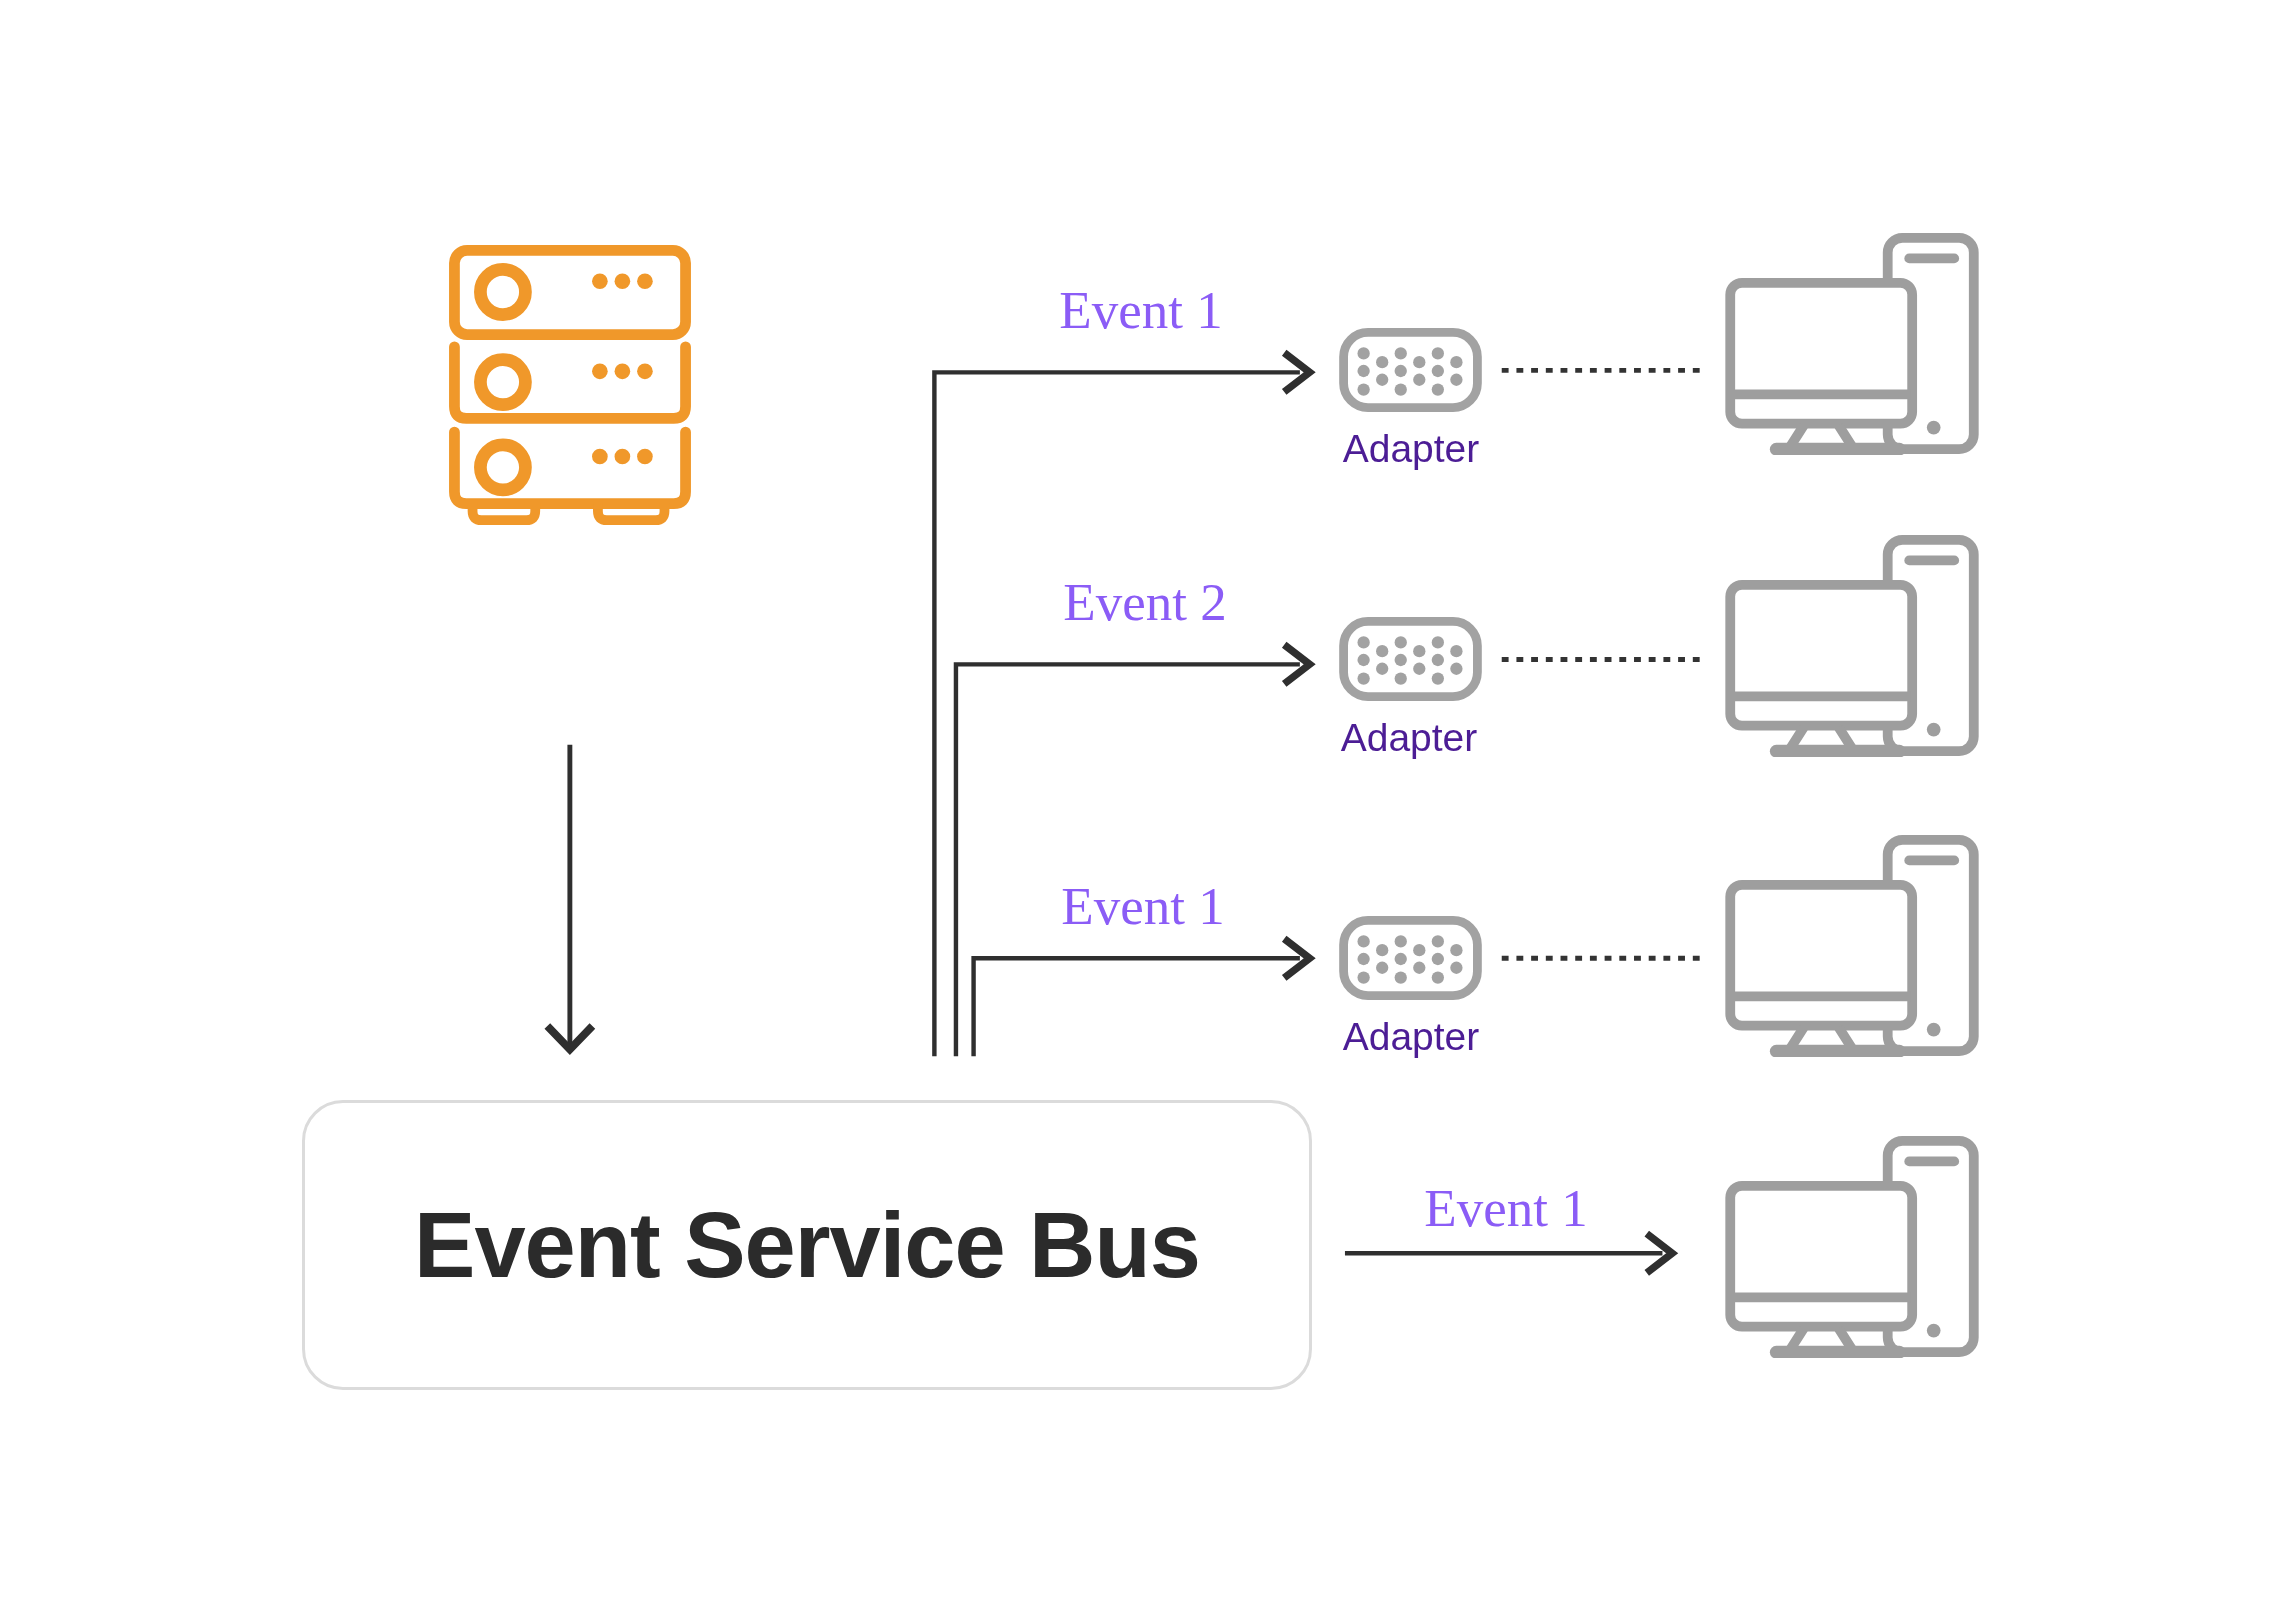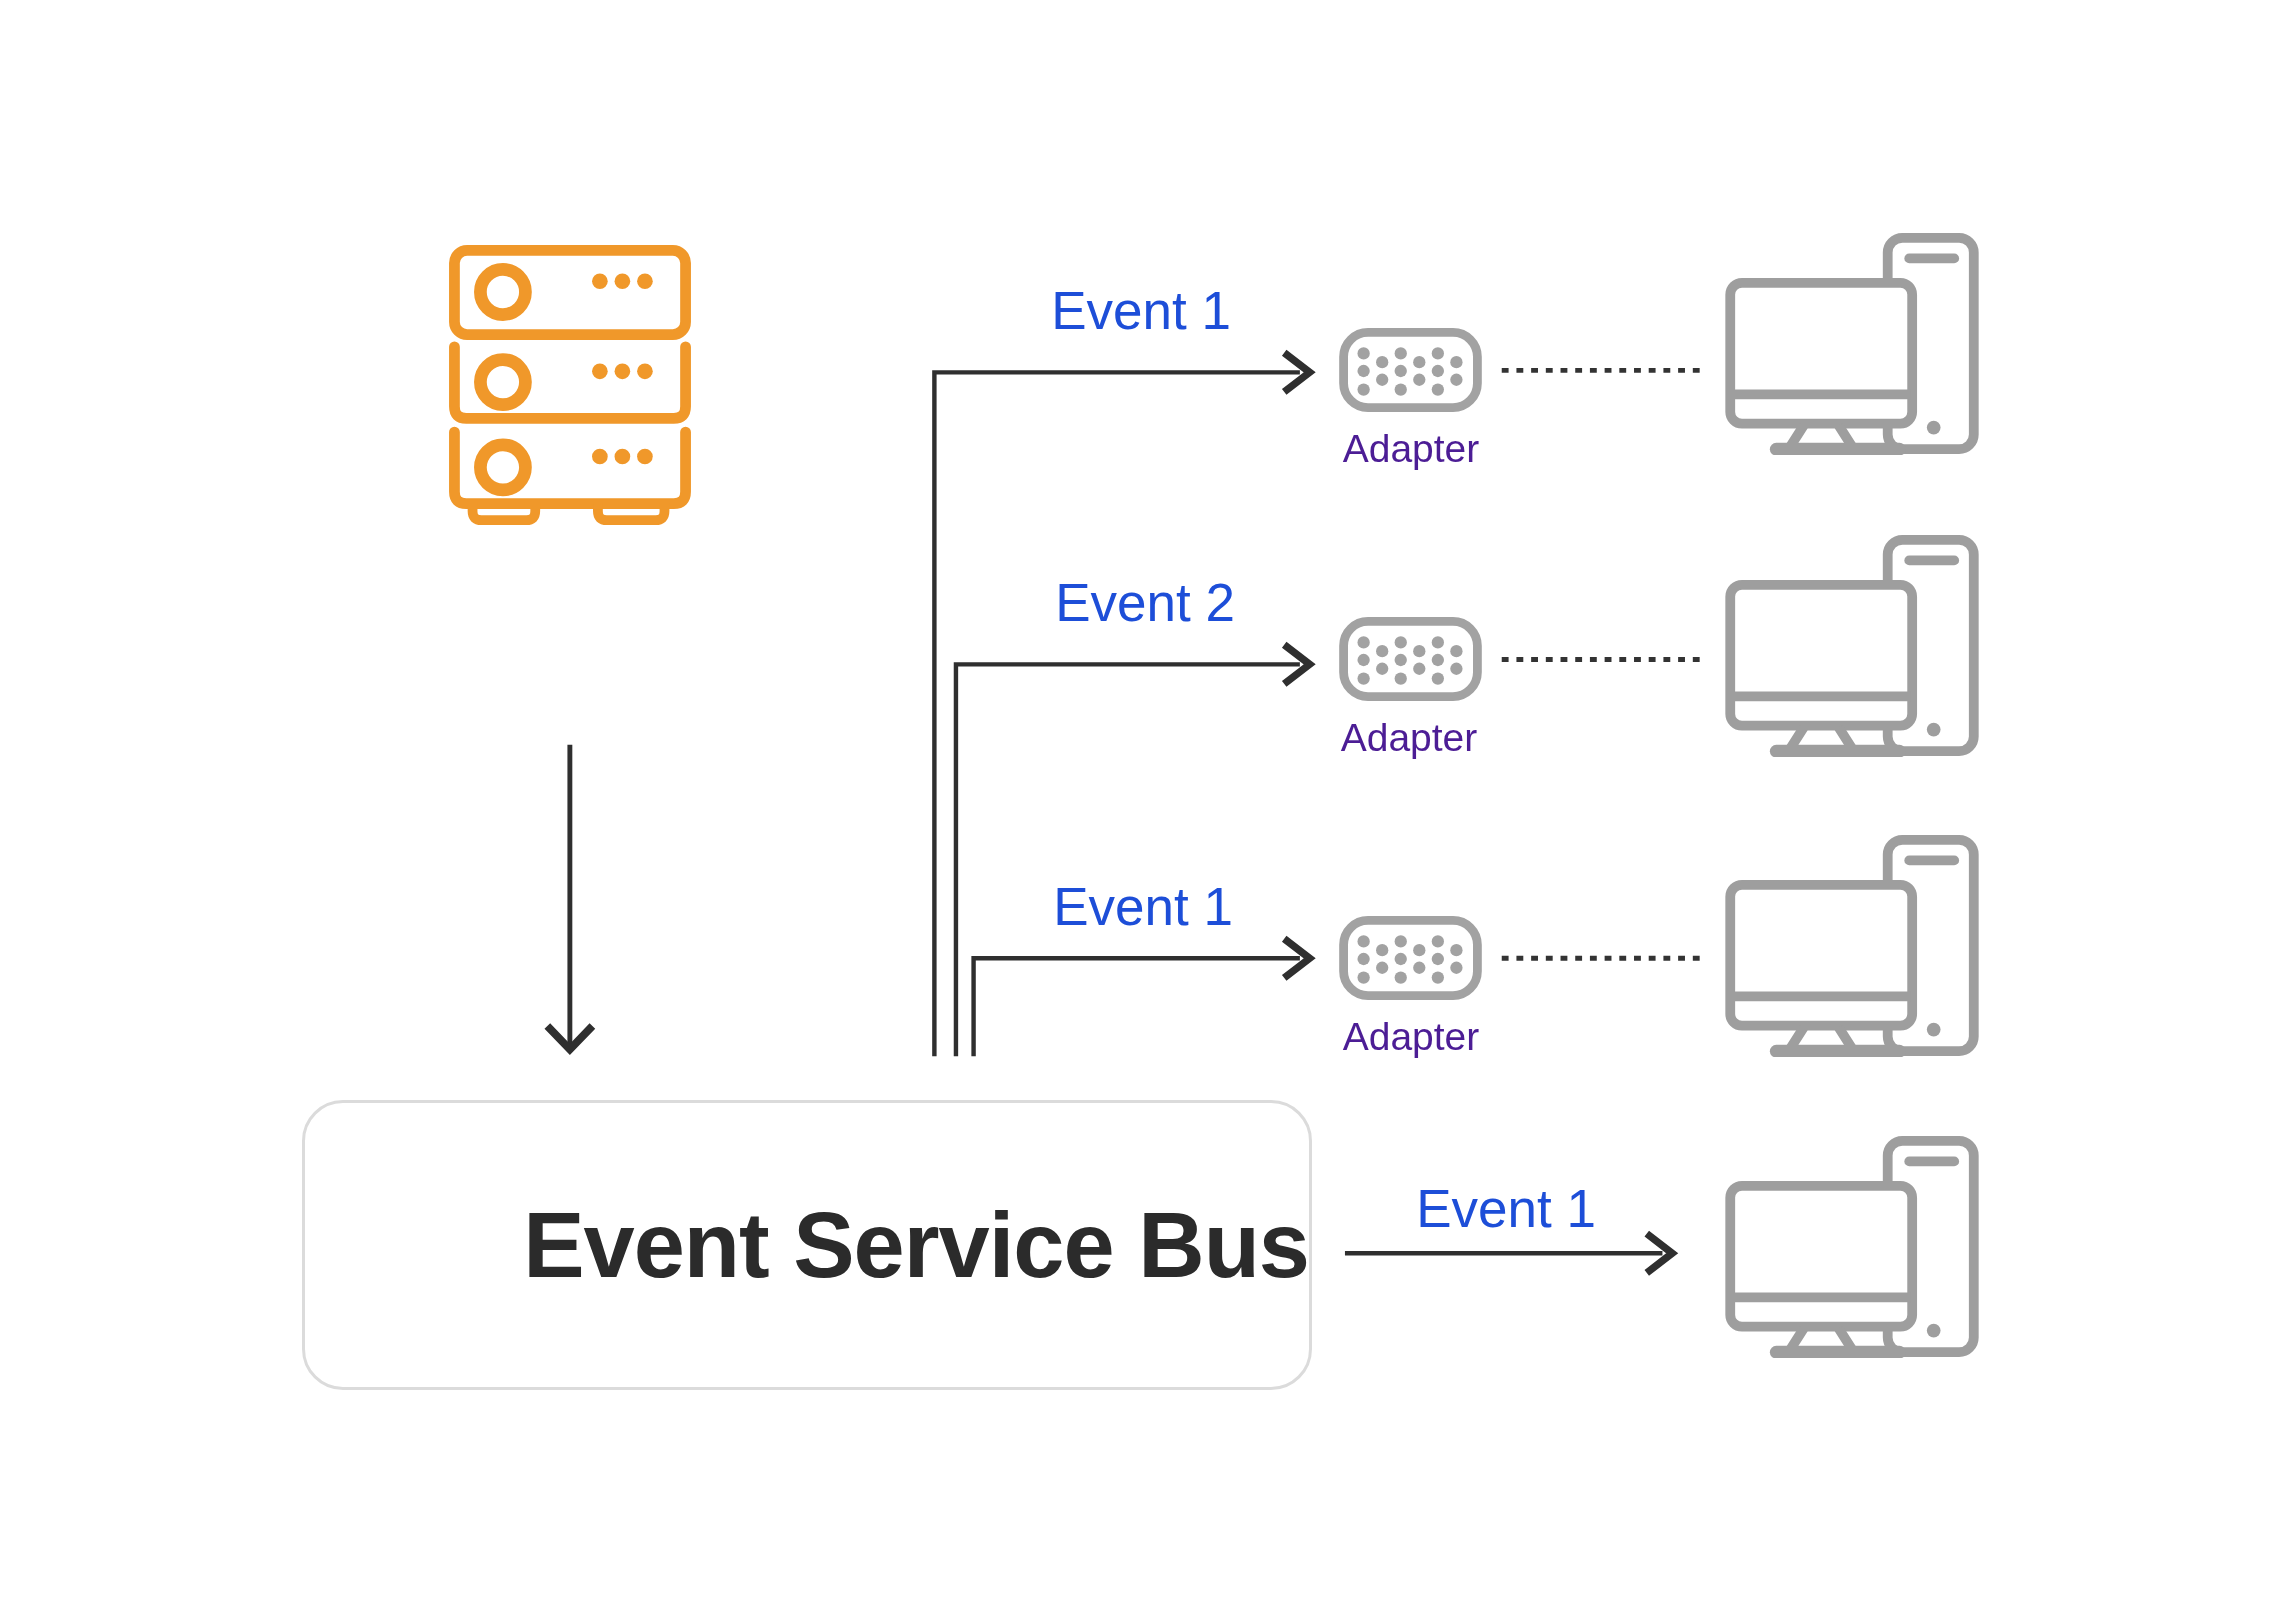--- a/index.html
+++ b/index.html
@@ -32,37 +32,38 @@
     left: 302px;
     top: 1100px;
     width: 1010px;
     height: 290px;
     box-sizing: border-box;
     border: 3.9px solid #dbdbdb;
     border-radius: 41px;
     background: #ffffff;
     display: flex;
     align-items: center;
-    justify-content: flex-end;
+    justify-content: center;
   }
   .bus-label {
     font-weight: 700;
     font-size: 92px;
     color: #2b2b2b;
     white-space: nowrap;
     letter-spacing: -1px;
   }
 
   .event-label {
     position: absolute;
     transform: translate(-50%, -50%);
     font-size: 53px;
     font-weight: 400;
-    color: #1d4ed8;
-    white-space: nowrap;
+    color: #8b5cf6;
+    white-space: nowrap;
+    font-family: Liberation Serif, serif;
   }
 
   .adapter-label {
     position: absolute;
     transform: translateX(-50%);
     font-size: 39px;
     font-weight: 400;
     color: #4c1d95;
     white-space: nowrap;
   }

